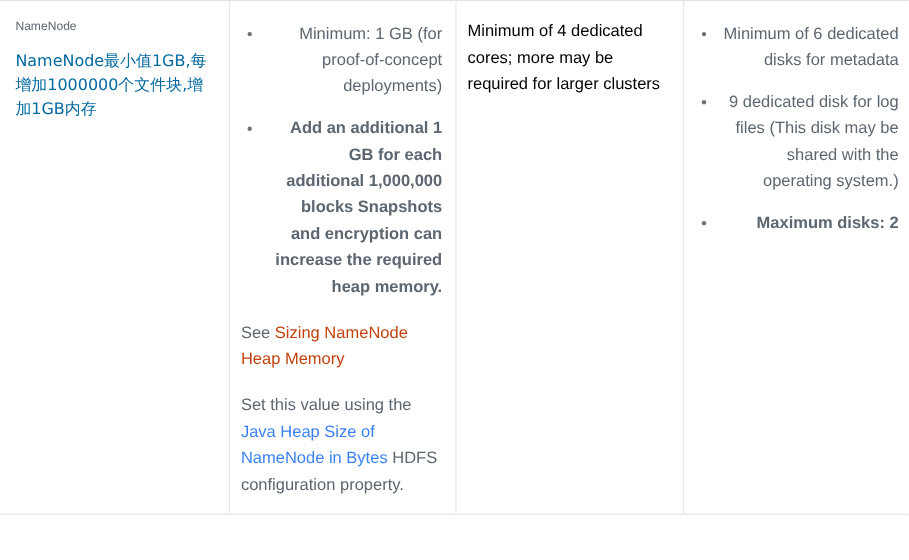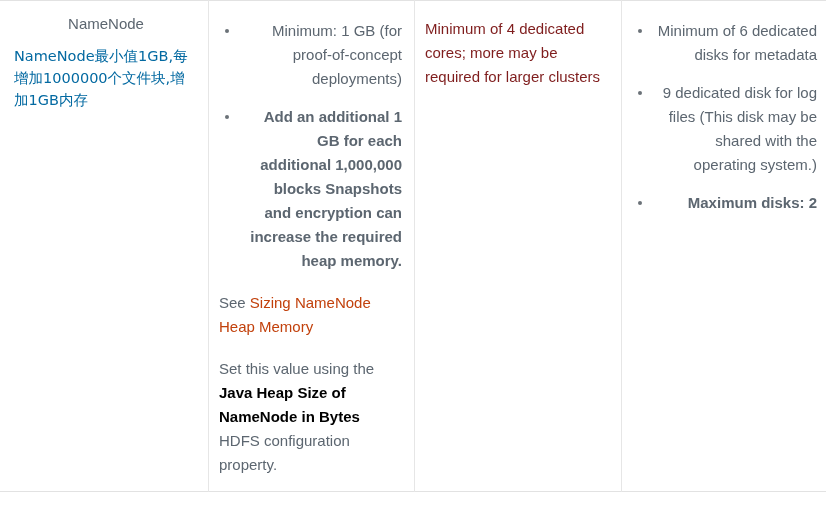--- a/index.html
+++ b/index.html
@@ -41,26 +41,25 @@
 
   .cell-inner {
     padding: 12px 10px 14px 10px;
   }
   .cell-inner-2 {
     padding: 12px 12px 14px 10px;
   }
 
   
   .cell-title {
-    font-size: 15px;
+    font-size: 11px;
     line-height: 22px;
     color: #5c6670;
     margin: 0 0 10px 0;
     padding-left: 4px;
-    text-align: center;
   }
   .note-cn {
     color: #0369a1;
     font-size: 14.5px;
     line-height: 22px;
     margin: 0;
     padding-left: 4px;
     font-family: "DejaVu Sans", "Liberation Sans", sans-serif;
   }
 
@@ -103,27 +102,27 @@
     font-size: 15px;
     line-height: 24px;
     color: #5c6670;
     margin: 18px 0 0 0;
   }
   a.doc-link {
     color: #c2410c;
     text-decoration: none;
   }
   .bold-prop {
-    font-weight: bold;
-    color: #000000;
+    font-weight: normal;
+    color: #3b82f6;
   }
   .plain-cell-text {
     font-size: 15px;
     line-height: 24px;
-    color: #7f1d1d;
+    color: #000000;
     margin: 4px 0 4px 0;
   }
 </style>
 </head>
 <body>
 
 <table class="req-table">
   <tbody>
     <tr>
 

